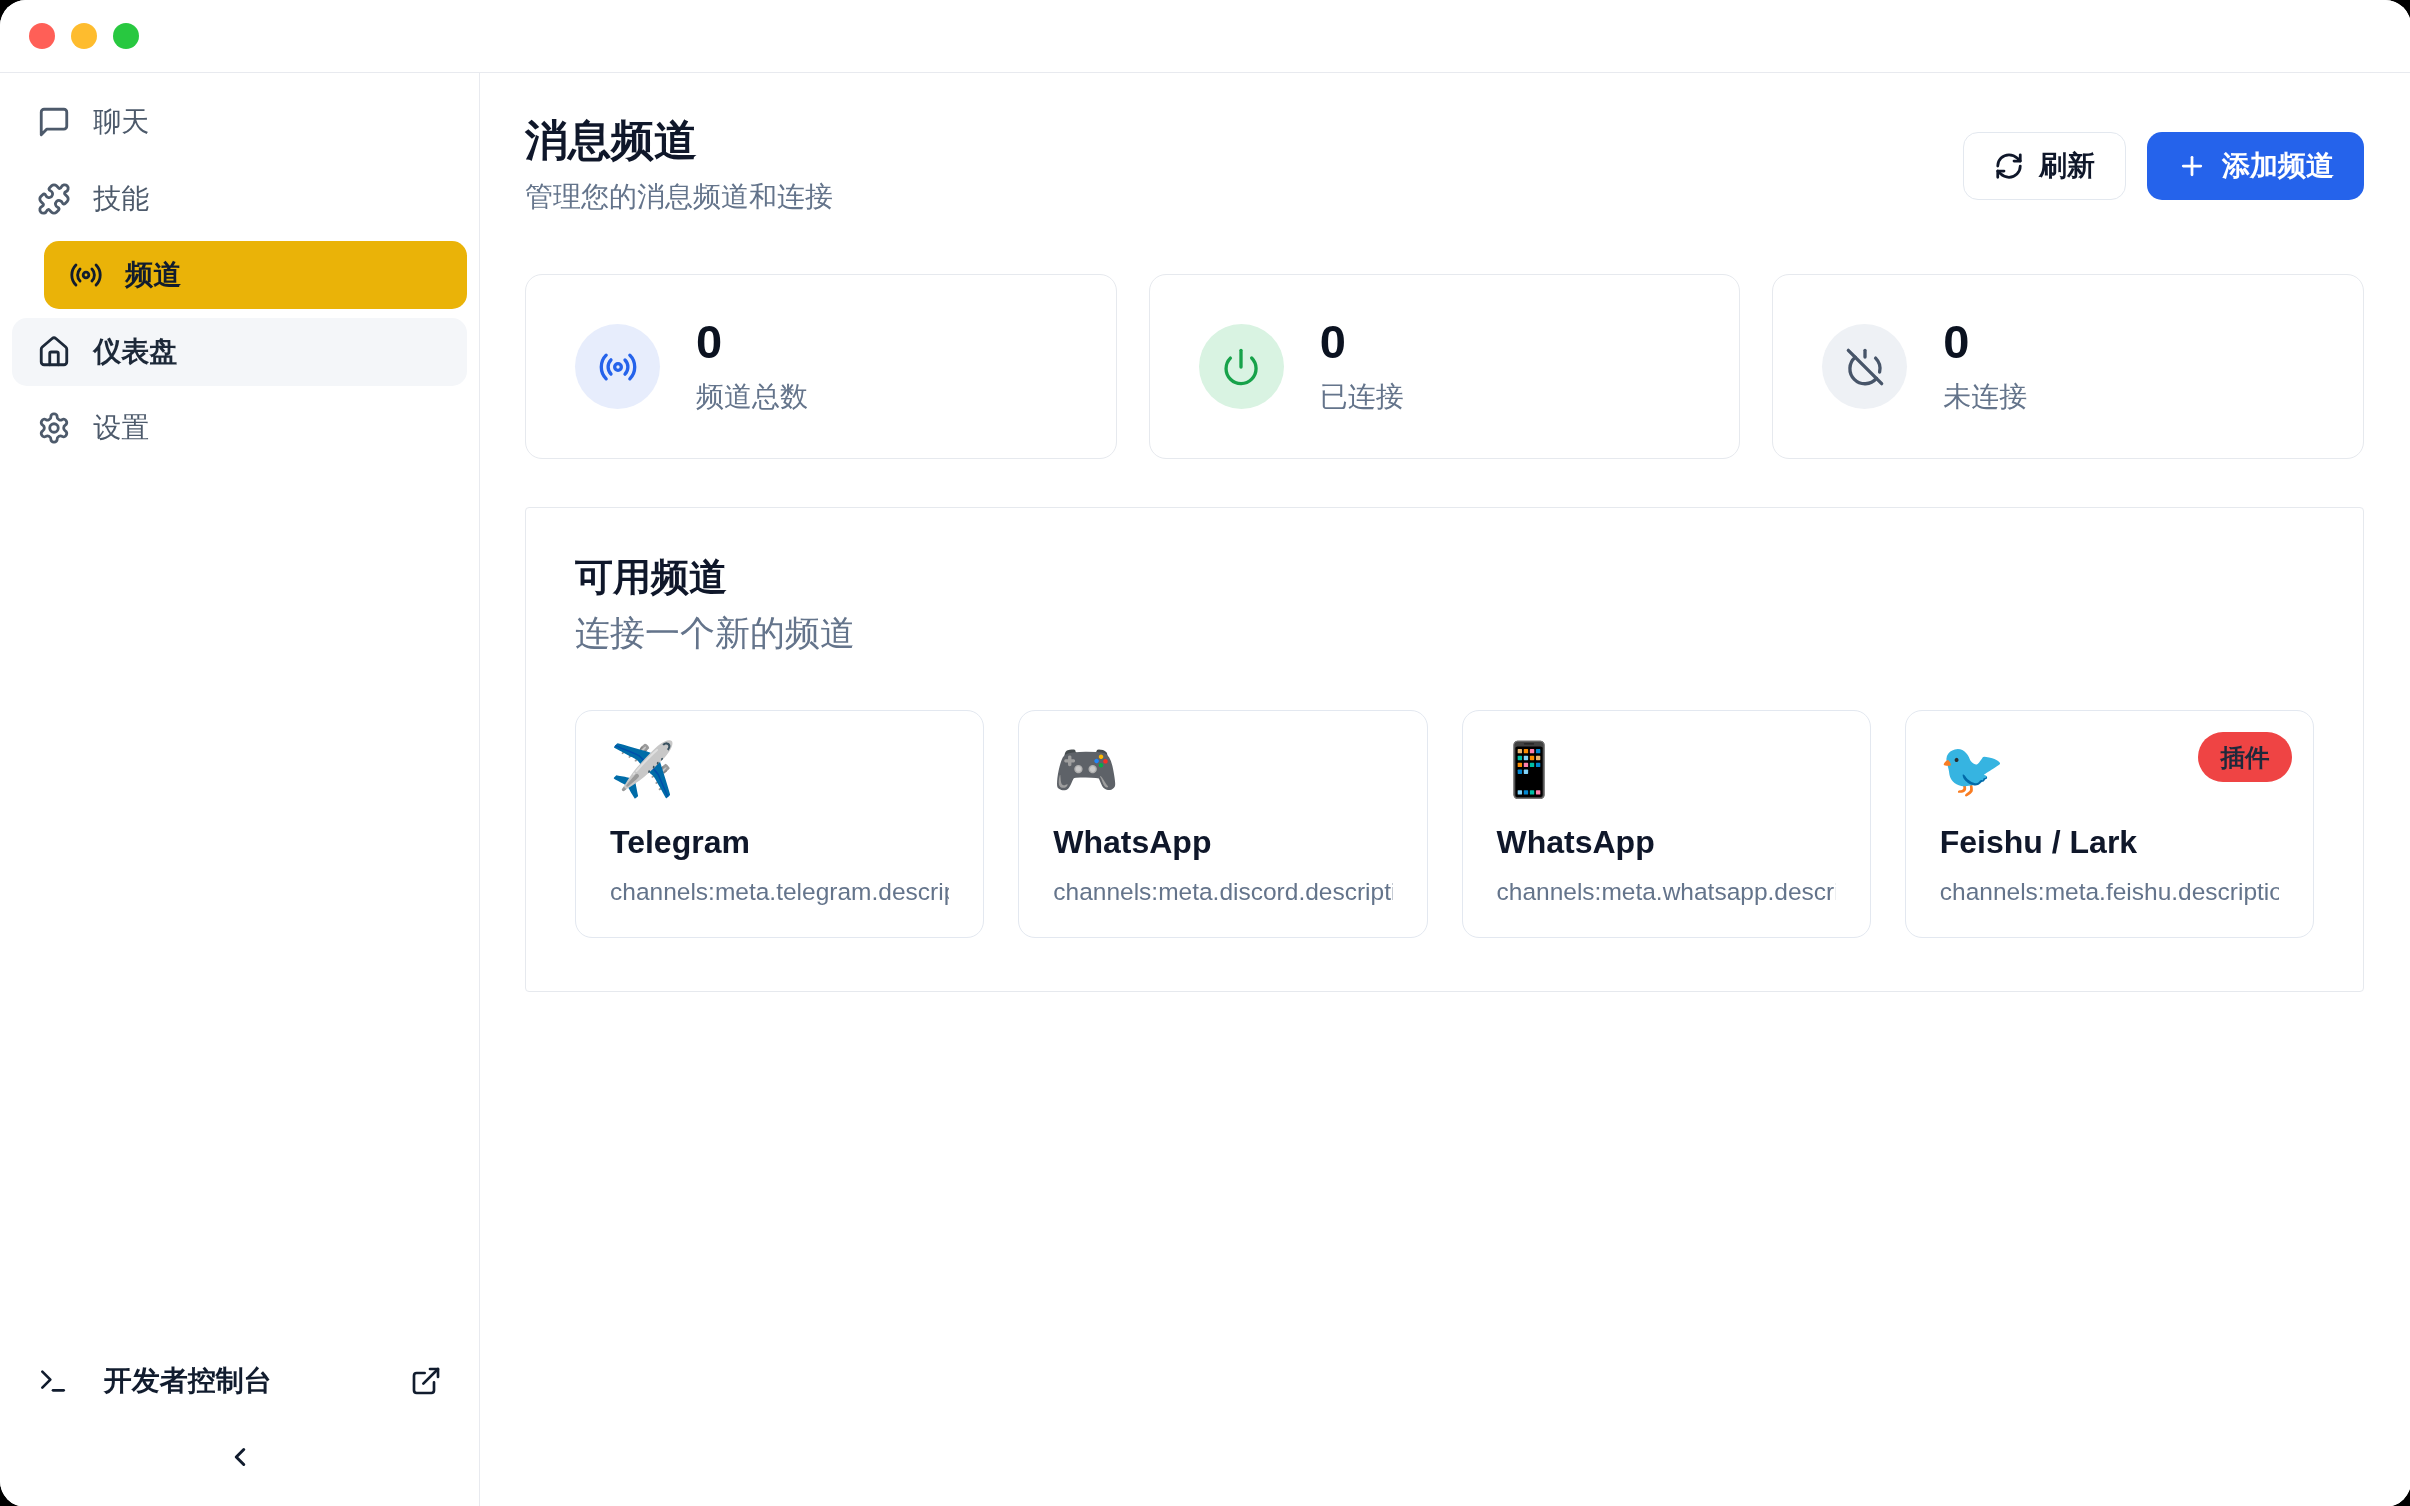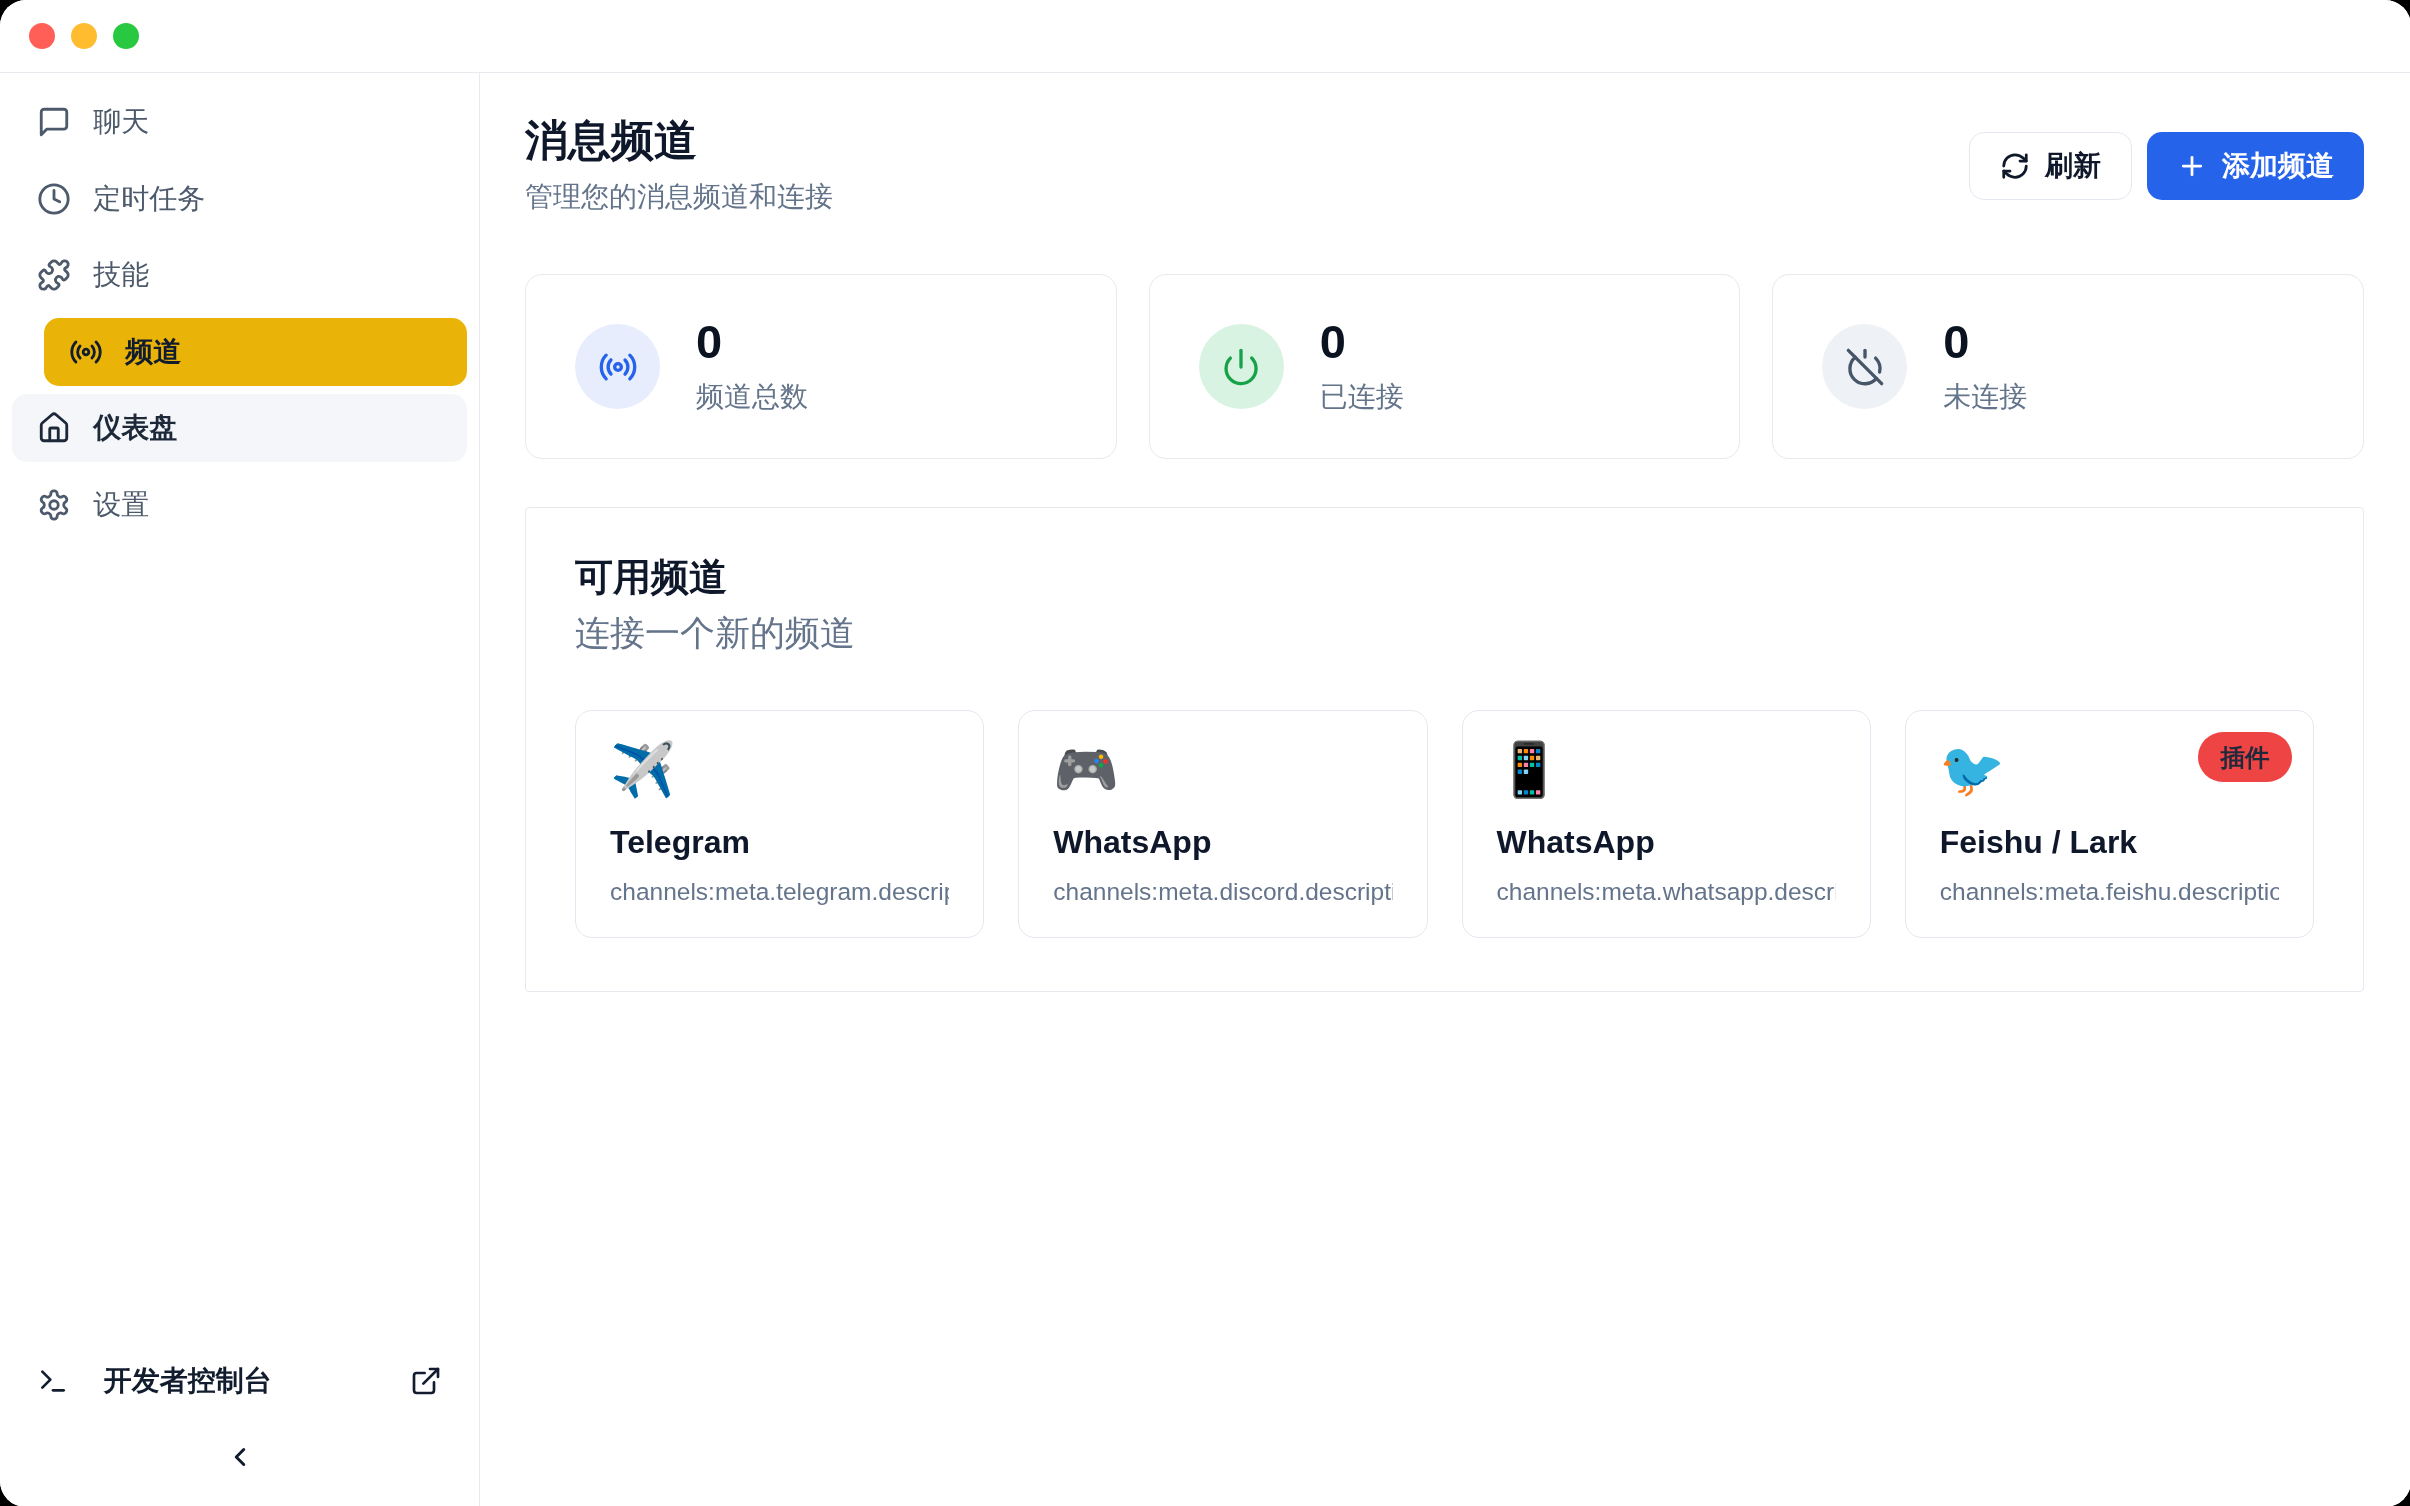--- a/index.html
+++ b/index.html
@@ -33,21 +33,21 @@
   .console-row .spacer{flex:1;}
   .collapse-row{height:81px;display:flex;align-items:center;justify-content:center;}
   .collapse-btn{width:66px;height:66px;display:flex;align-items:center;justify-content:center;cursor:pointer;color:#111c2e;border-radius:13px;}
   .collapse-btn svg{width:30px;height:30px;stroke:currentColor;fill:none;stroke-width:2.4;stroke-linecap:round;stroke-linejoin:round;}
 
   
   .main{flex:1;padding:43px 47px 38px 45px;overflow:hidden;background:#fff;}
   .main-header{display:flex;align-items:center;justify-content:space-between;}
   .page-title{font-size:43px;font-weight:700;color:#0f172a;margin:0;line-height:1.15;}
   .page-subtitle{font-size:28px;color:#64748b;margin-top:13px;}
-  .header-actions{display:flex;gap:15px;}
+  .header-actions{display:flex;gap:21px;}
   .btn{height:68px;border-radius:15px;font-size:28px;display:inline-flex;align-items:center;gap:15px;padding:0 30px;cursor:pointer;font-family:inherit;}
   .btn svg{width:30px;height:30px;stroke:currentColor;fill:none;stroke-width:2.2;stroke-linecap:round;stroke-linejoin:round;}
   .btn-outline{background:#fff;border:0.9px solid #e3e8ef;color:#0f172a;font-weight:600;}
   .btn-primary{background:#2563eb;border:none;color:#fff;font-weight:600;text-align:right;}
 
   
   .stats{display:flex;gap:32px;margin-top:58px;}
   .stat-card{flex:1;height:185px;border:0.9px solid #e6e9ee;border-radius:17px;background:#fff;display:flex;align-items:center;padding:0 49px;gap:36px;}
   .stat-icon{width:85px;height:85px;border-radius:50%;display:flex;align-items:center;justify-content:center;flex:0 0 85px;}
   .stat-icon svg{width:40px;height:40px;fill:none;stroke-width:2;stroke-linecap:round;stroke-linejoin:round;}
@@ -87,27 +87,20 @@
     <div class="sidebar">
       <div class="nav">
 
         <div class="nav-item">
           <svg viewBox="0 0 24 24">
               <path d="M21 15a2 2 0 0 1-2 2H7l-4 4V5a2 2 0 0 1 2-2h14a2 2 0 0 1 2 2z"></path>
             </svg>
           <span>聊天</span>
         </div>
 
-        <div class="nav-item">
-          <svg viewBox="0 0 24 24">
-              <circle cx="12" cy="12" r="10"></circle>
-              <polyline points="12 6 12 12 16 14"></polyline>
-            </svg>
-          <span>定时任务</span>
-        </div>
 
         <div class="nav-item">
           <svg viewBox="0 0 24 24">
               <path d="M19.439 7.85c-.049.322.059.648.289.878l1.568 1.568c.47.47.706 1.087.706 1.704s-.235 1.233-.706 1.704l-1.611 1.611a.98.98 0 0 1-.837.276c-.47-.07-.802-.48-.968-.925a2.501 2.501 0 1 0-3.214 3.214c.446.166.855.497.925.968a.979.979 0 0 1-.276.837l-1.61 1.61a2.404 2.404 0 0 1-1.705.707 2.402 2.402 0 0 1-1.704-.706l-1.568-1.568a1.026 1.026 0 0 0-.877-.29c-.493.074-.84.504-1.02.968a2.5 2.5 0 1 1-3.237-3.237c.464-.18.894-.527.967-1.02a1.026 1.026 0 0 0-.289-.877l-1.568-1.568A2.402 2.402 0 0 1 1.998 12c0-.617.236-1.234.706-1.704L4.23 8.77c.24-.24.581-.353.917-.303.515.077.877.528 1.073 1.01a2.5 2.5 0 1 0 3.259-3.259c-.482-.196-.933-.558-1.01-1.073-.05-.336.062-.676.303-.917l1.525-1.525A2.402 2.402 0 0 1 12 1.998c.617 0 1.234.236 1.704.706l1.568 1.568c.23.23.556.338.877.29.493-.074.84-.504 1.02-.968a2.5 2.5 0 1 1 3.237 3.237c-.464.18-.894.527-.967 1.02Z"></path>
             </svg>
           <span>技能</span>
         </div>
 
         <div class="nav-item active">
           <svg viewBox="0 0 24 24">

